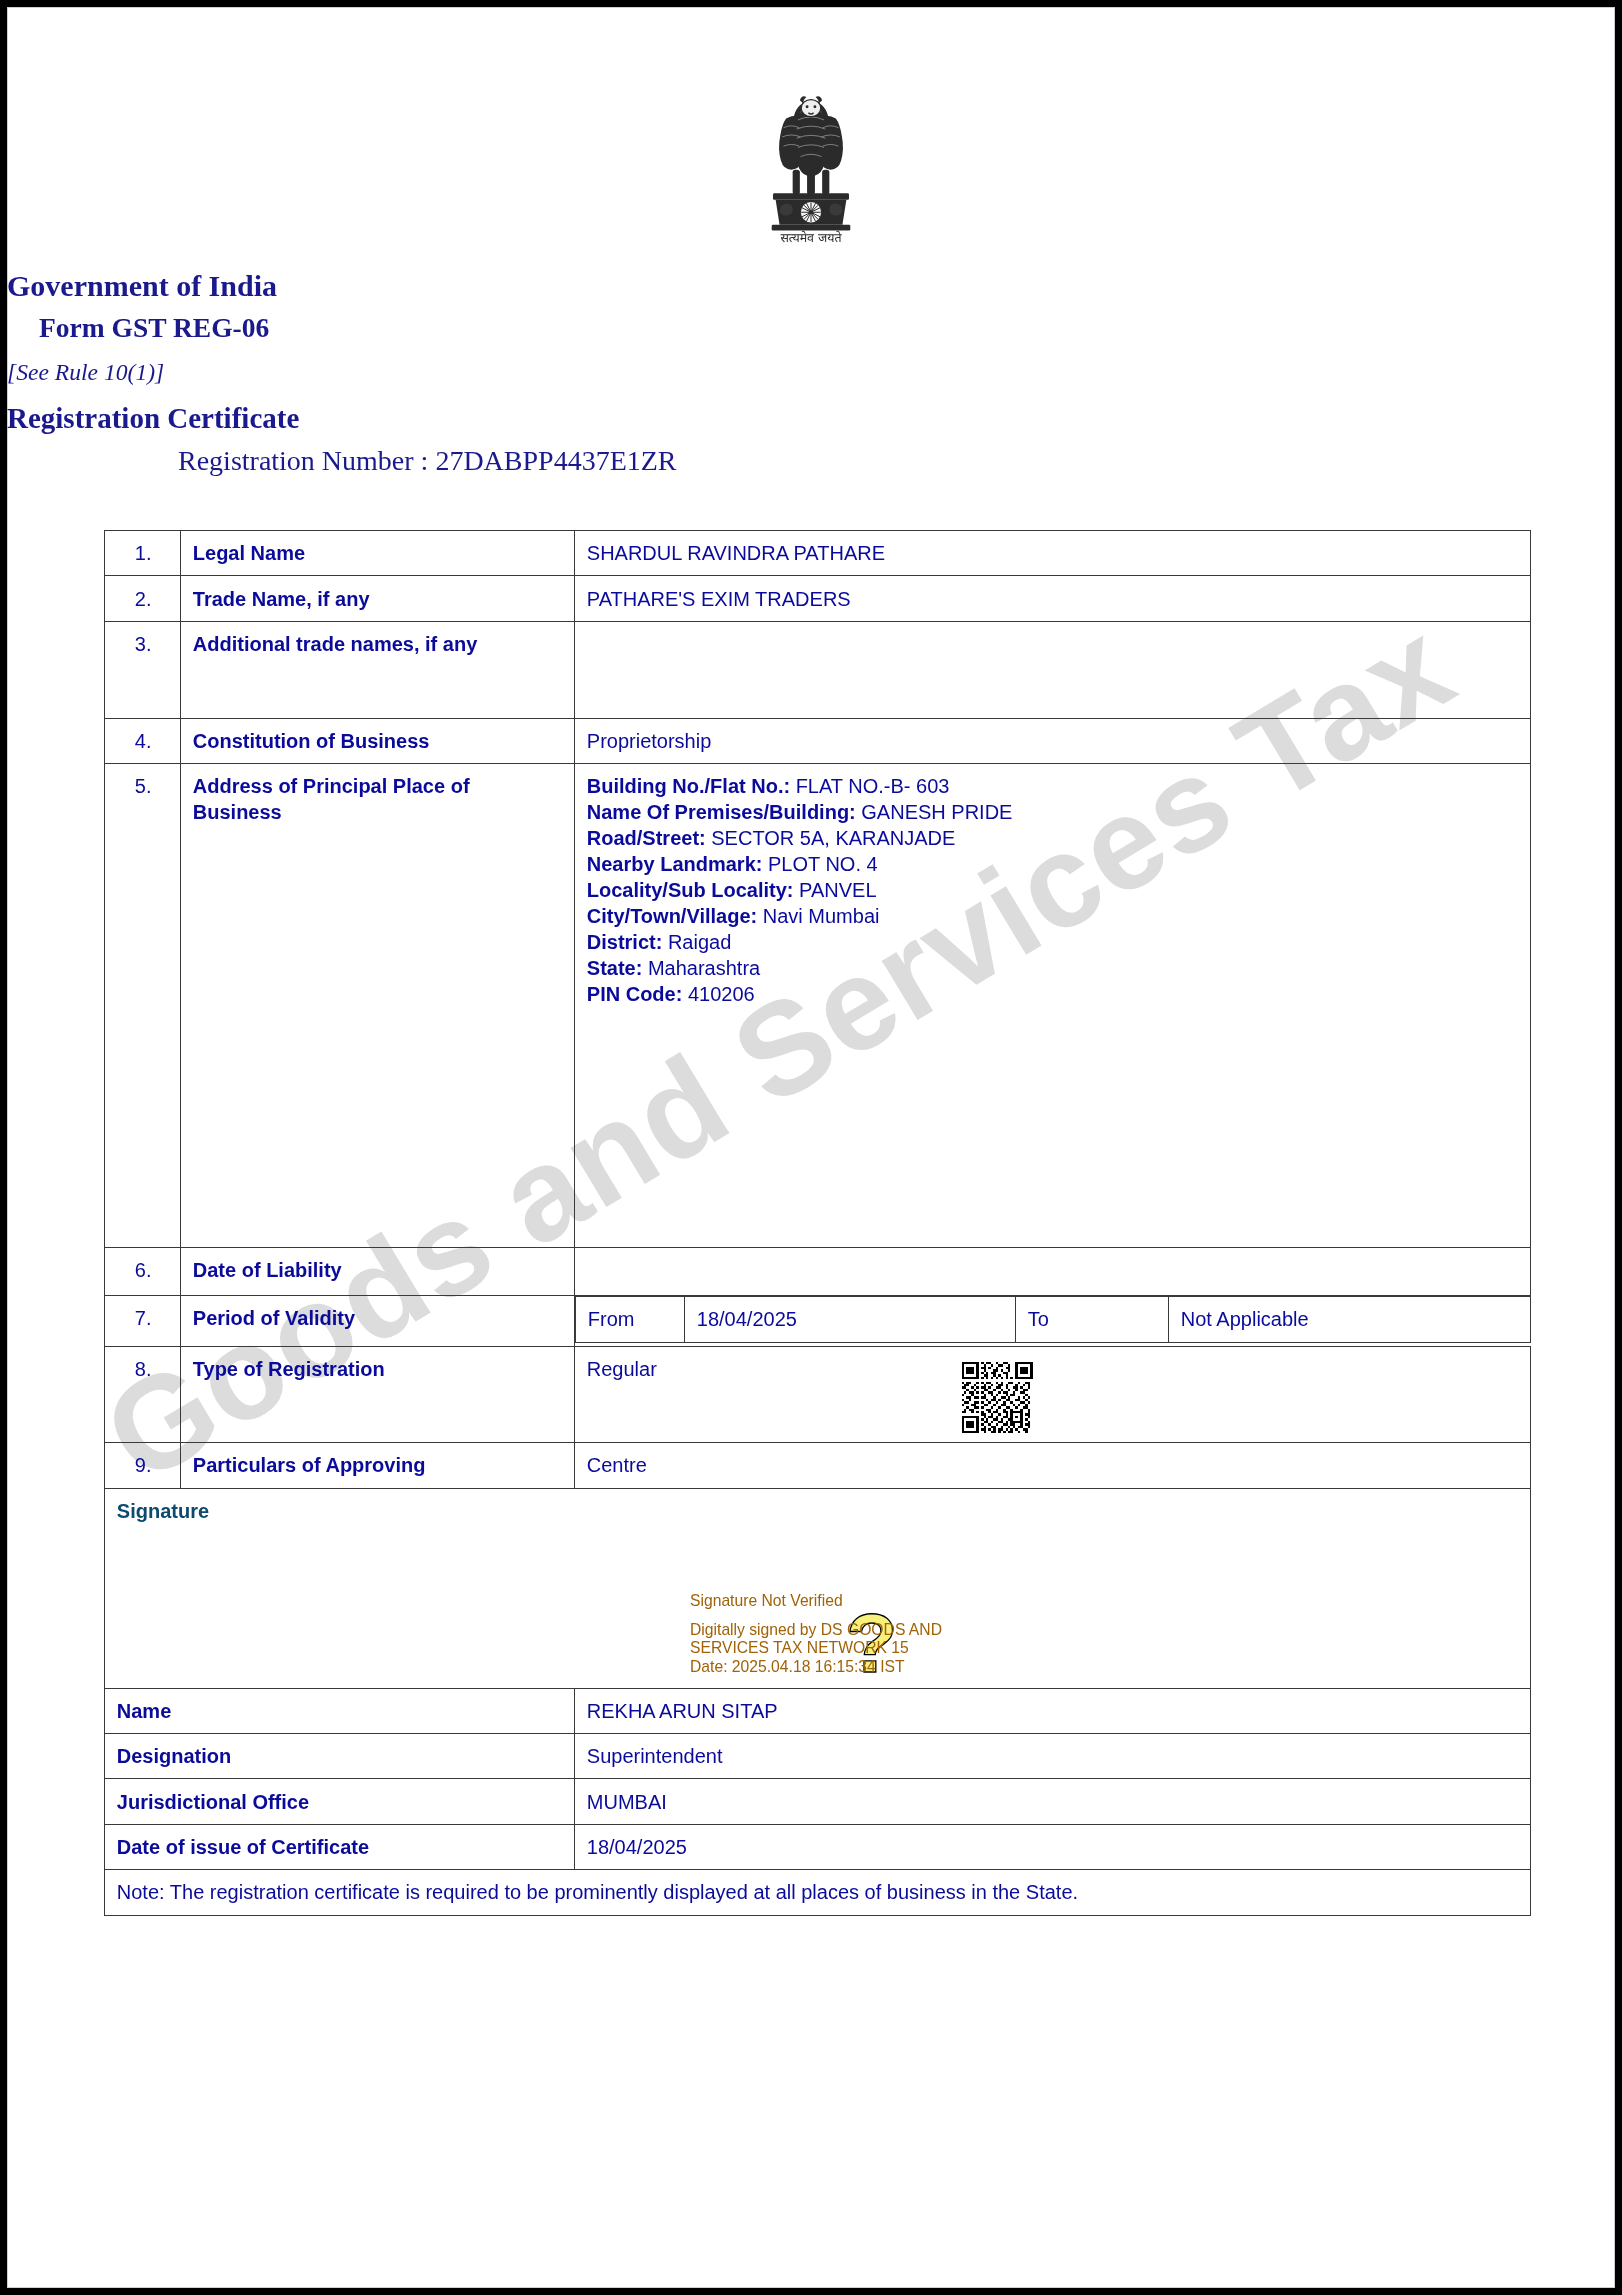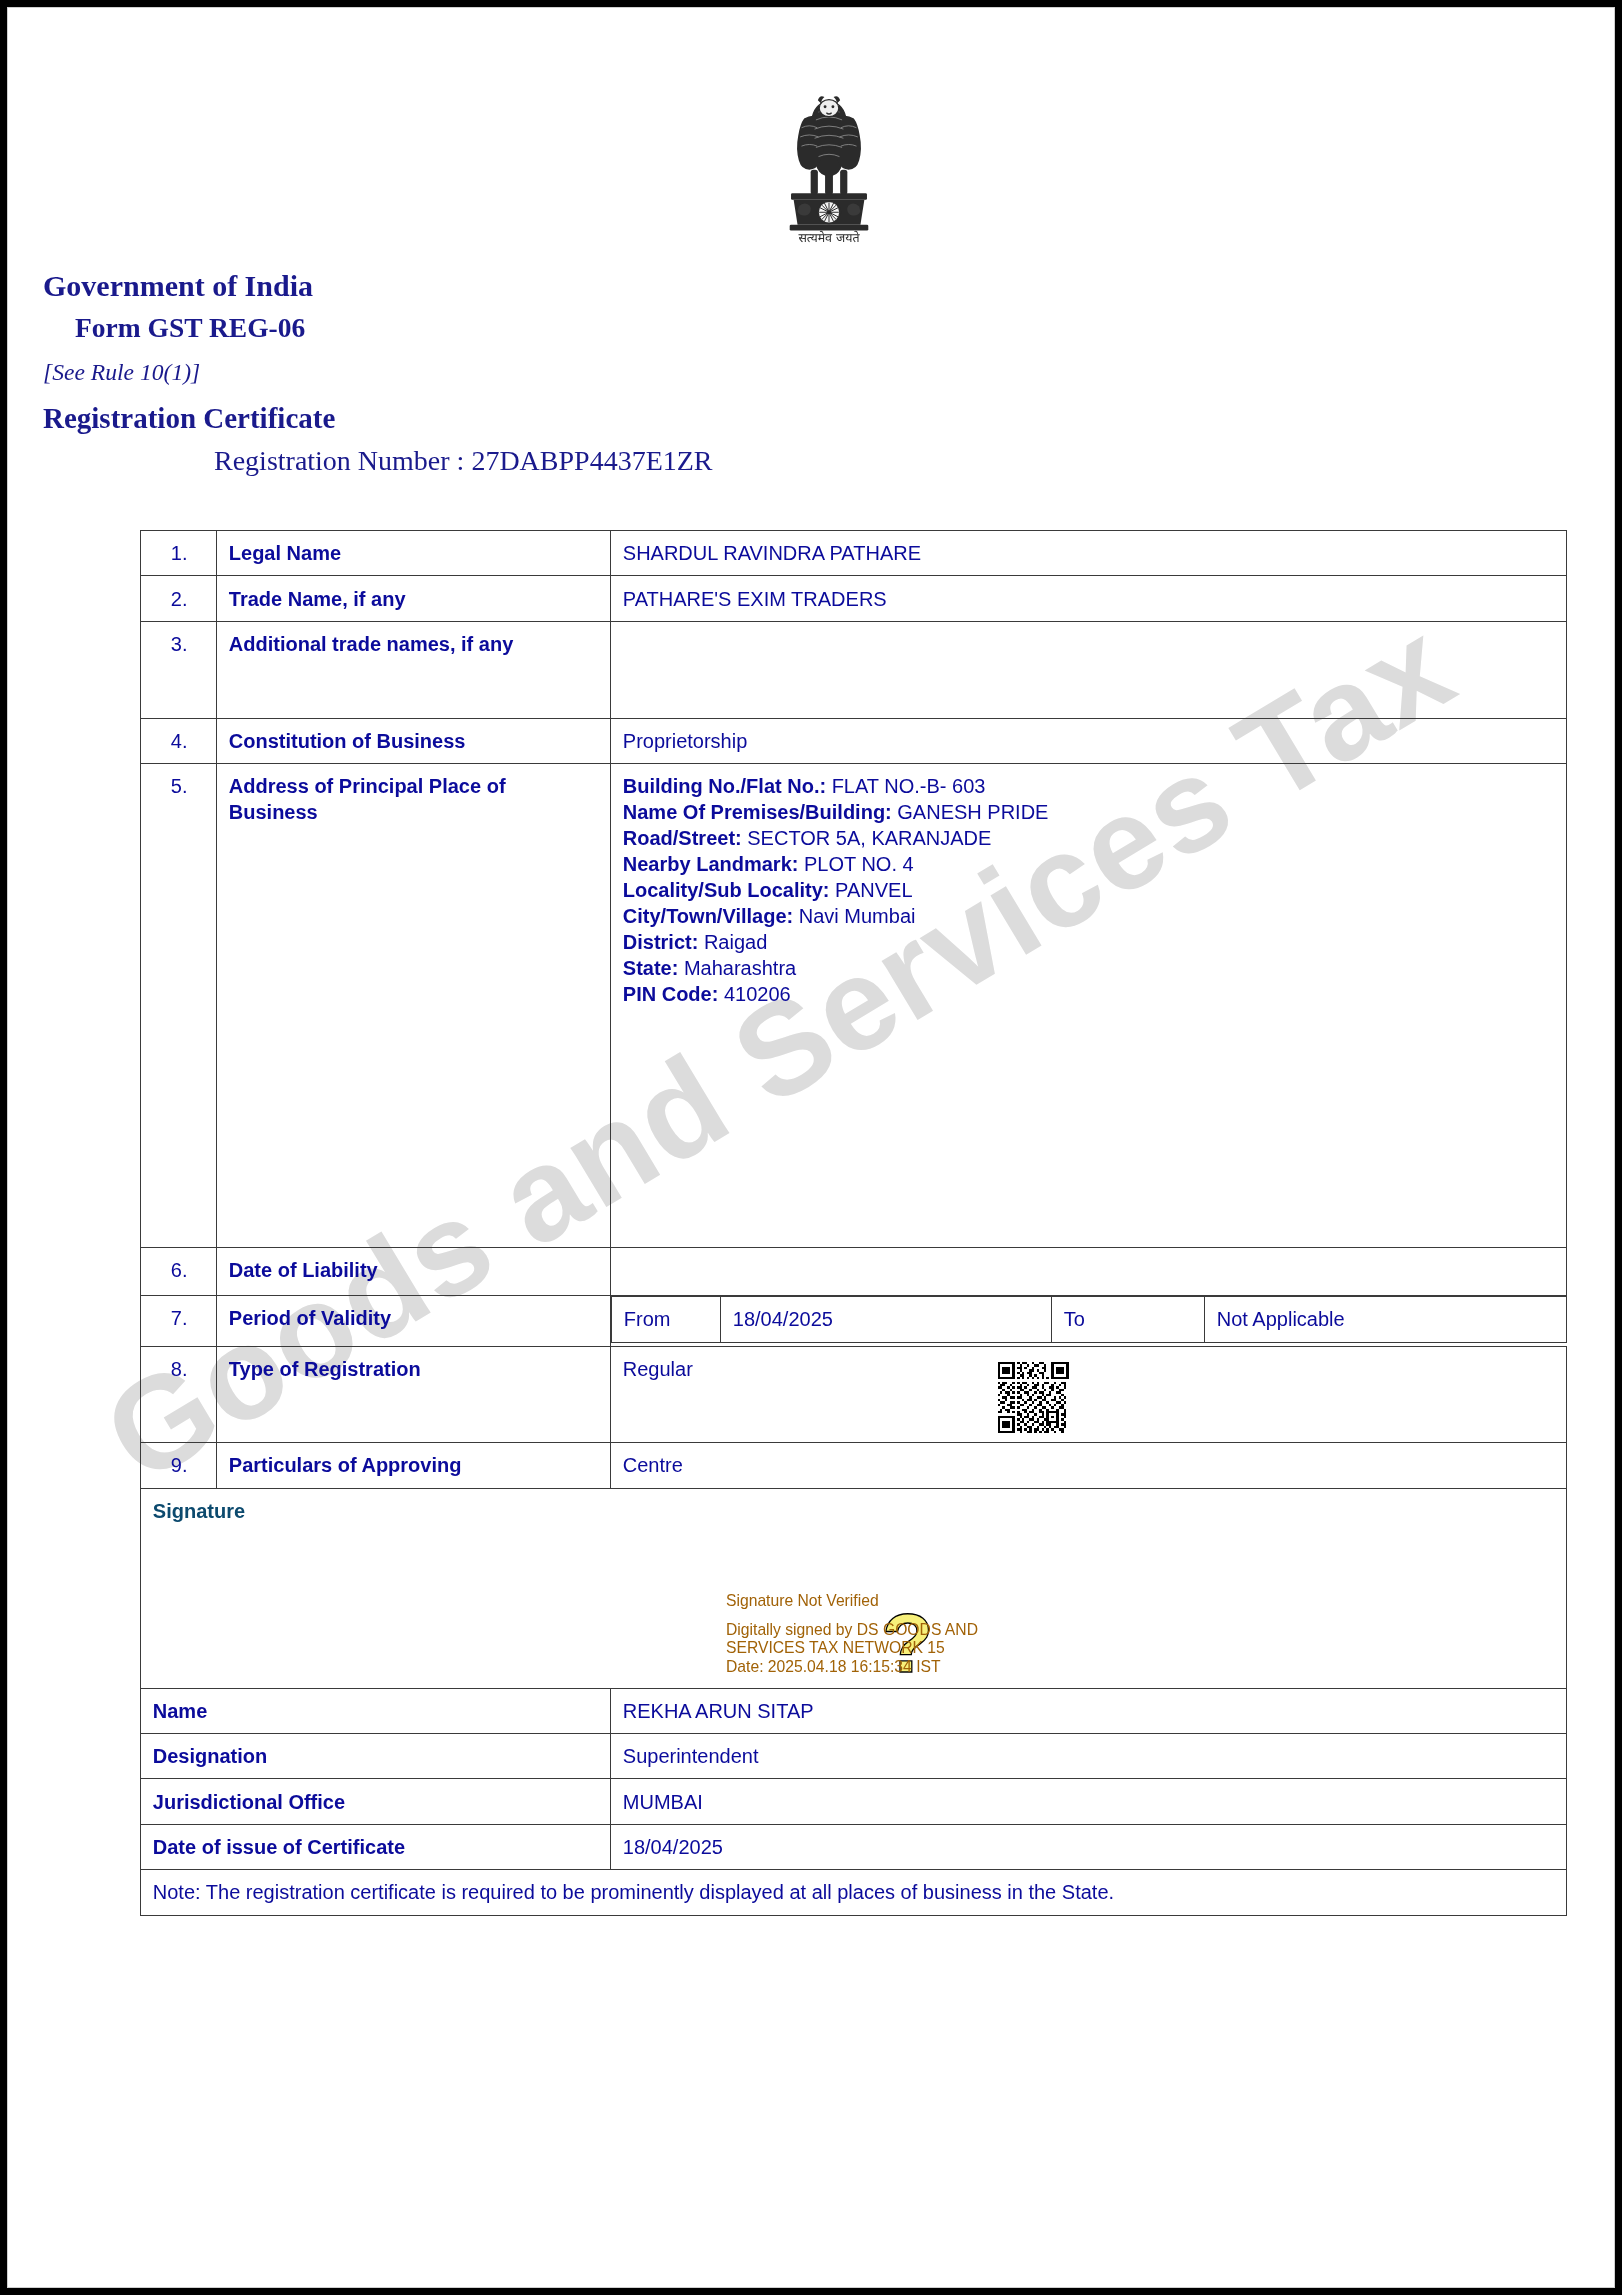--- a/index.html
+++ b/index.html
@@ -34,21 +34,21 @@
     transform:rotate(-31deg);
     font-family:"Liberation Sans", sans-serif;
     font-weight:bold;
     font-size:131px;
     letter-spacing:1.3px;
     color:#dcdcdc;
     white-space:nowrap;
   }
 
   
-  #content { position:absolute; inset:0; z-index:2;margin-left:36px; }
+  #content { position:absolute; inset:0; z-index:2; }
 
   
   .emblem-wrap {
     position:absolute; left:0; right:0; top:71px;
     display:flex; justify-content:center; align-items:flex-start;
   }
   .emblem { width:118px; height:167px; display:block; }
 
   .hdr {
     position:absolute; left:0; right:0;

